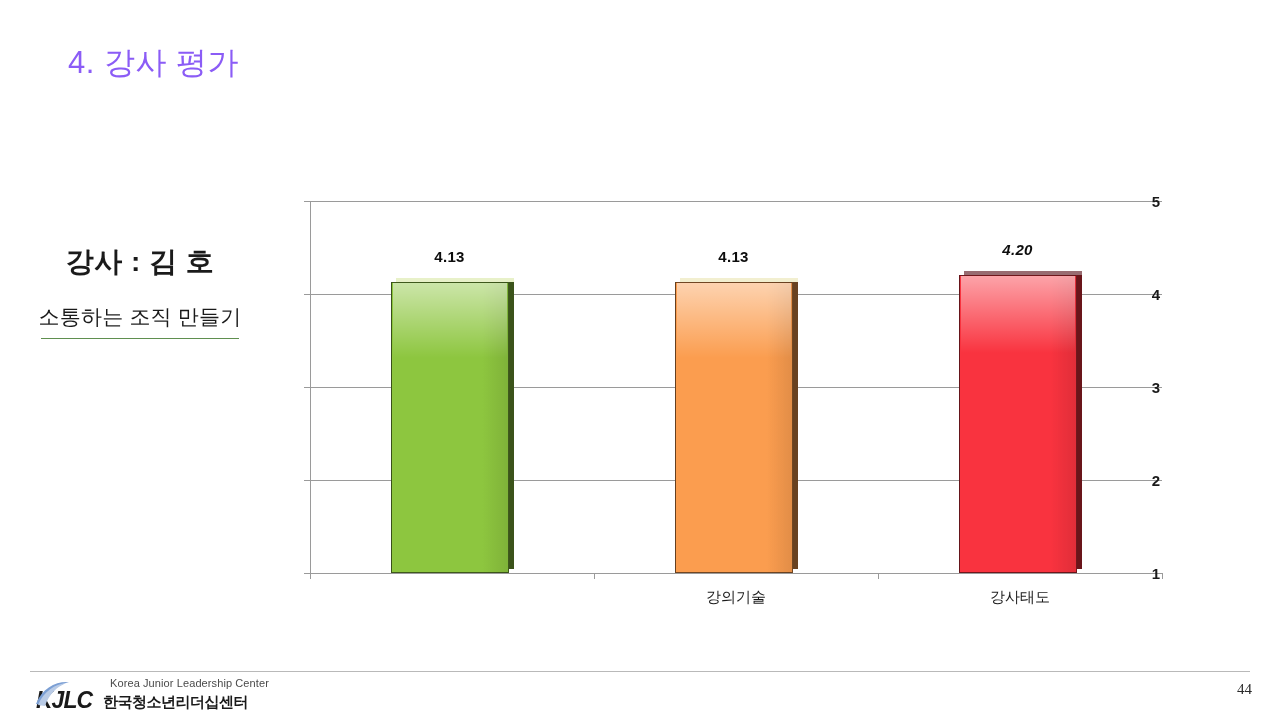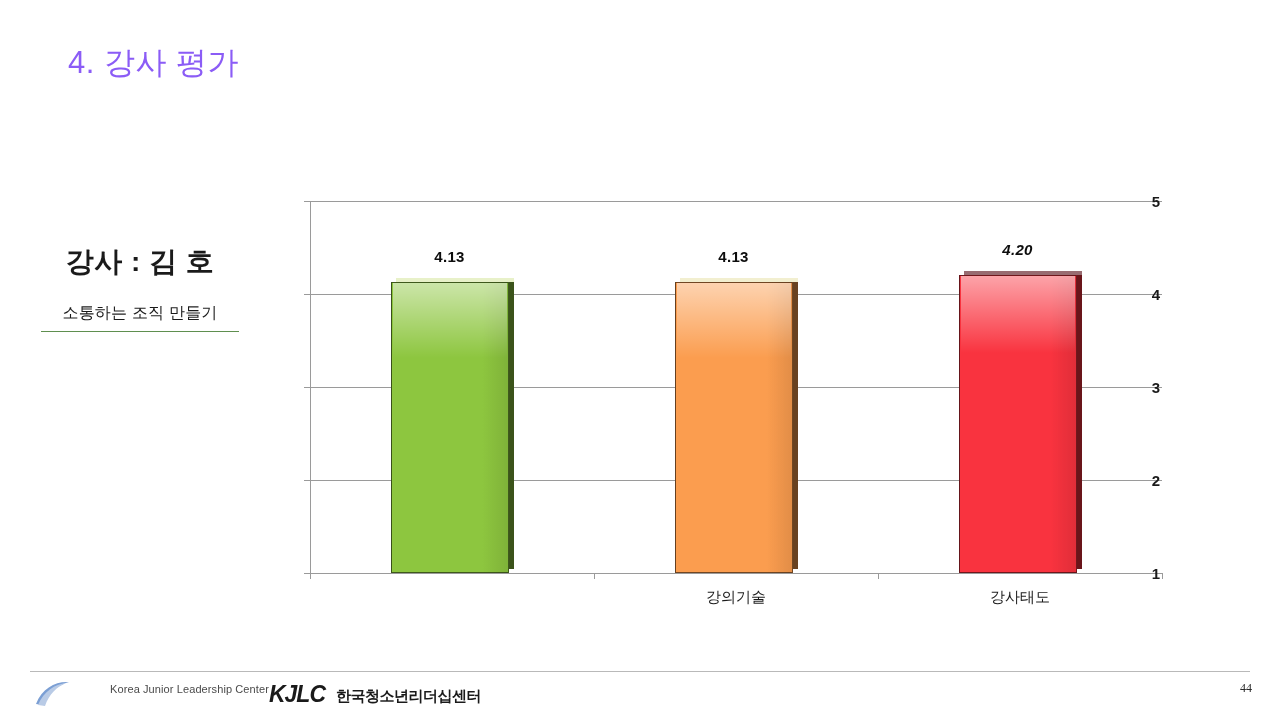--- a/index.html
+++ b/index.html
@@ -39,21 +39,21 @@
   }
   #lecturer-name {
     font-size: 28px;
     font-weight: bold;
     color: #1a1a1a;
     letter-spacing: 0.5px;
     white-space: nowrap;
   }
   #lecture-topic {
     margin-top: 22px;
-    font-size: 16px;
+    font-size: 21px;
     font-weight: normal;
     color: #1a1a1a;
     letter-spacing: 0.2px;
     white-space: nowrap;
   }
   #topic-underline {
     margin: 7px auto 0 auto;
     width: 198px;
     height: 1px;
     background: #5f8f4f;
@@ -199,21 +199,21 @@
   #logo-mark {
     position: absolute;
     left: 0;
     top: 2px;
     width: 40px;
     height: 28px;
   }
   #logo-text {
     margin-left: 4px;
     display: flex;
-    flex-direction: row;
+    flex-direction: column;
     justify-content: flex-end;
     line-height: 1.05;
   }
   #logo-en {
     font-size: 11px;
     color: #4a4a4a;
     margin-left: 74px;
     letter-spacing: 0.1px;
     white-space: nowrap;
   }
@@ -236,21 +236,21 @@
     color: #1a1a1a;
     margin-left: 11px;
     letter-spacing: -0.5px;
     line-height: 1.25;
     white-space: nowrap;
   }
   #page-number {
     position: absolute;
     right: 28px;
     top: 681px;
-    font-size: 12px;
+    font-size: 15px;
     color: #2a2a2a;
     font-family: "Liberation Serif", "DejaVu Serif", serif;
   }
 </style>
 </head>
 <body>
 
 <div id="slide-title">4. 강사 평가</div>
 
 <div id="lecturer-block">

